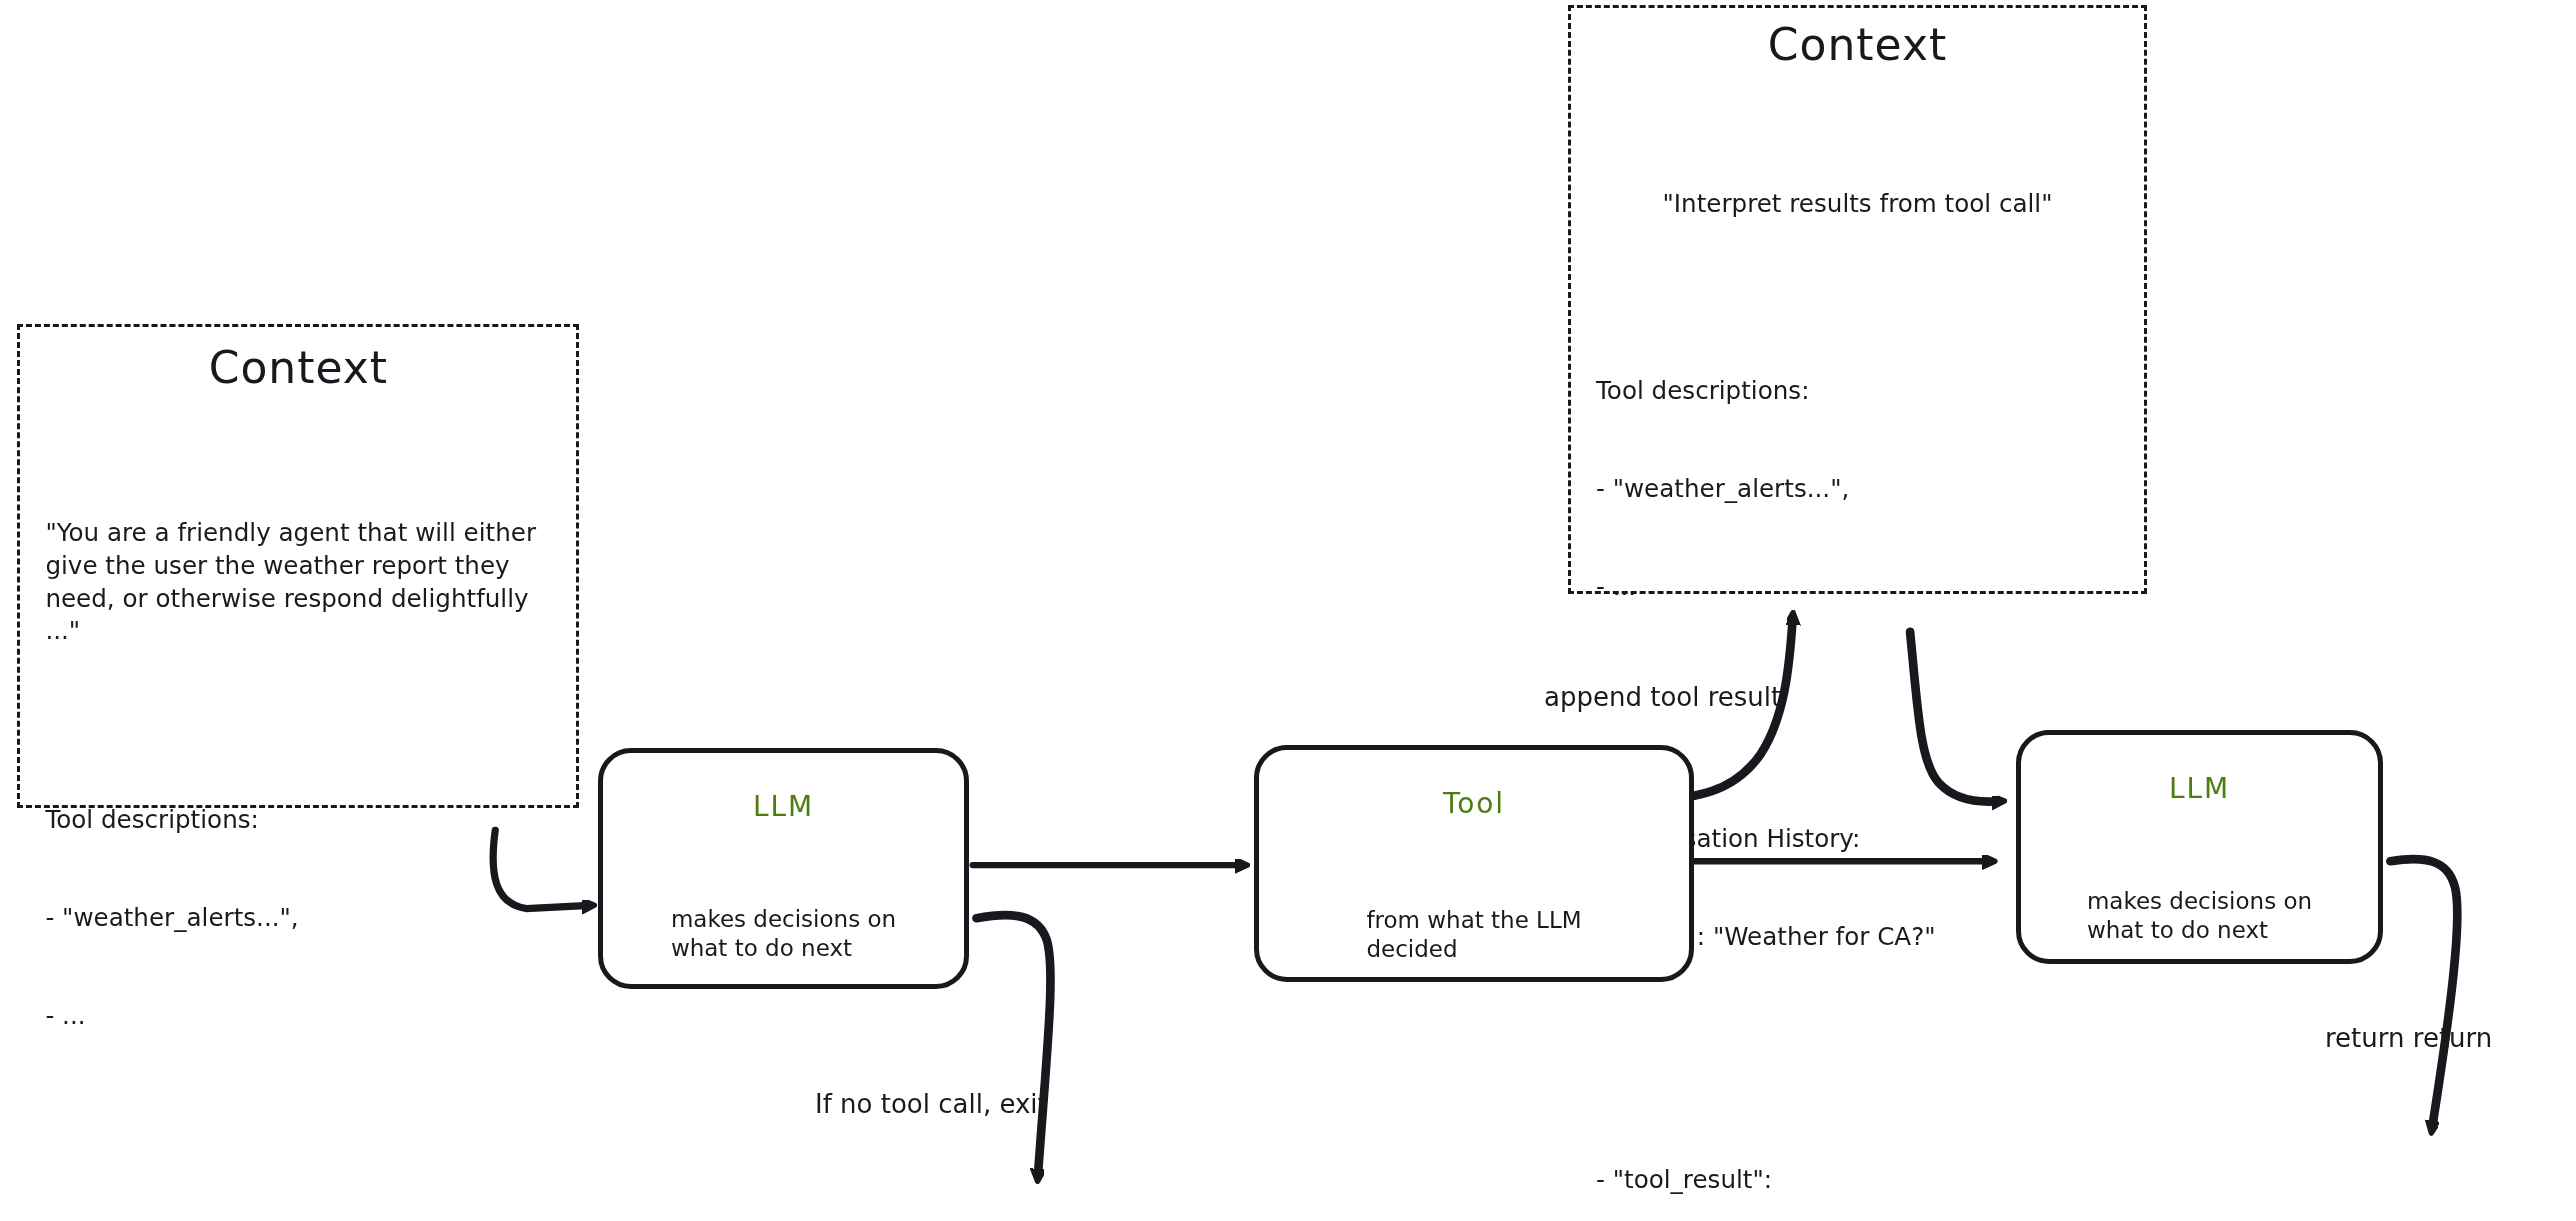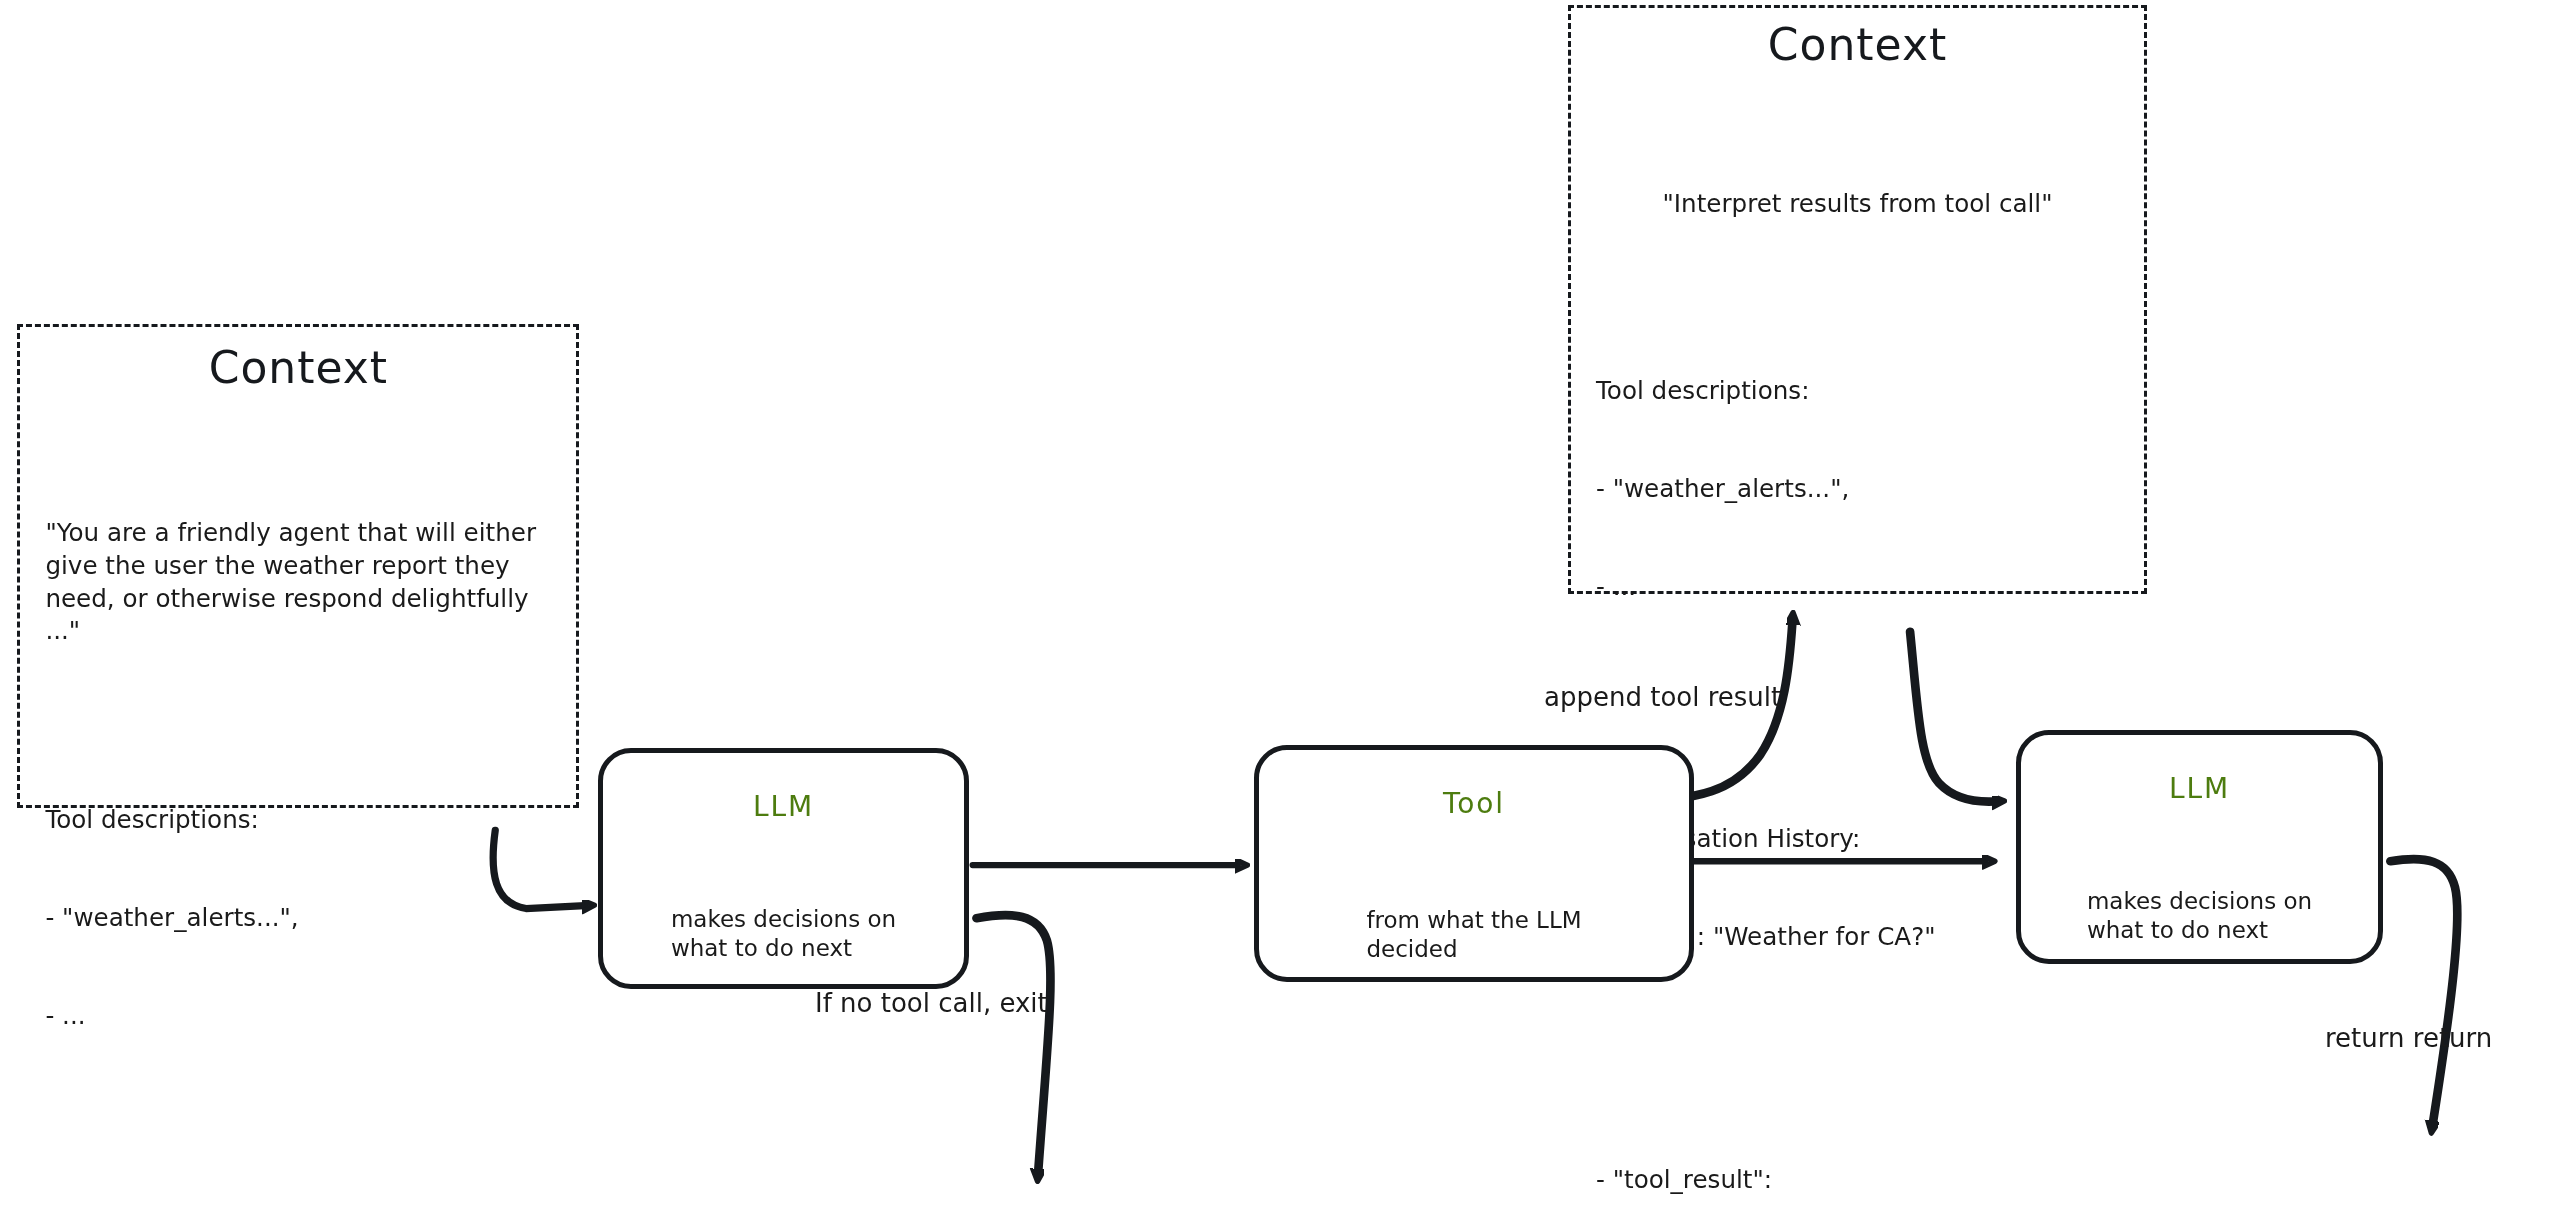--- a/index.html
+++ b/index.html
@@ -183,18 +183,18 @@
   </div>
 
   <div class="node box" style="left:2016px; top:730px; width:367px; height:234px;">
     <div class="box-title">LLM</div>
     <div class="box-sub">makes decisions on
 what to do next</div>
   </div>
 
   <div class="edge-label" style="left:1544px; top:682px;">append tool result</div>
 
-  <div class="edge-label" style="left:815px; top:988px;">If no tool call, exit</div>
+  <div class="edge-label" style="left:815px; top:1089px;">If no tool call, exit</div>
 
   <div class="edge-label" style="left:2325px; top:1023px;">return return</div>
 
 </div>
 
 
 </body></html>

